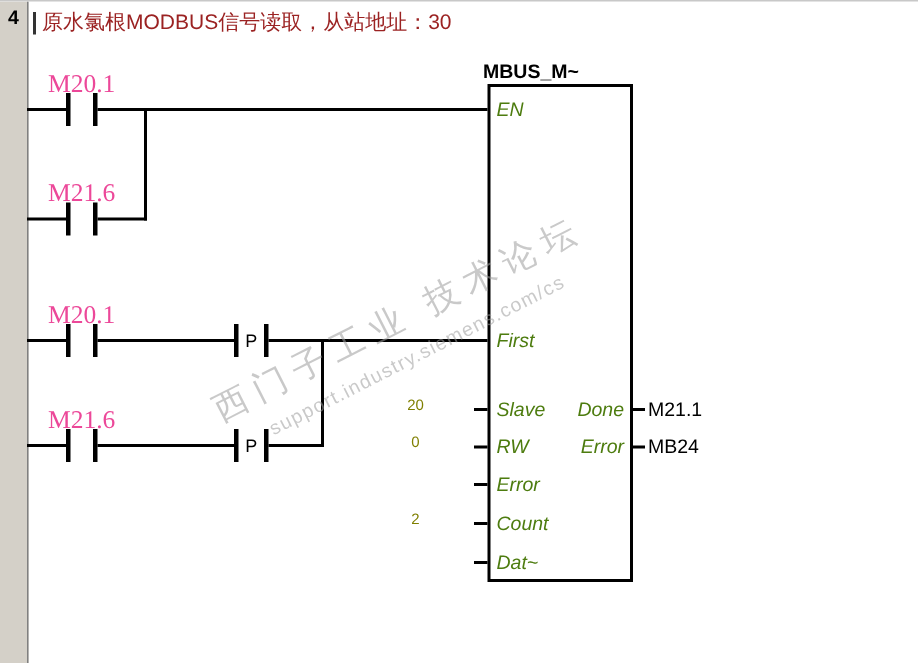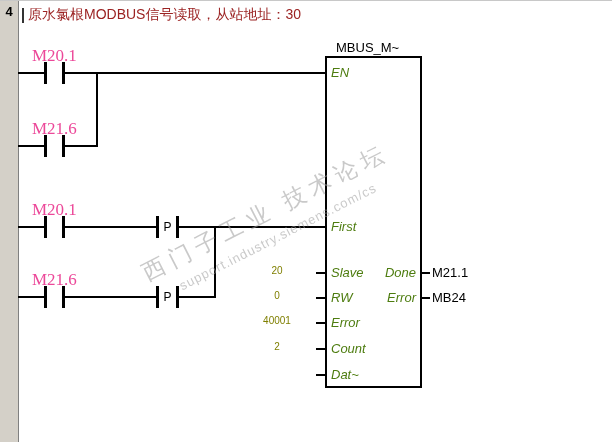--- a/index.html
+++ b/index.html
@@ -39,21 +39,21 @@
   .operand {
     position:absolute; width:44px; text-align:center;
     font-size:17px; color:#ec4899; white-space:nowrap;font-family:Liberation Serif, serif;
   }
   
   .fb-box {
     position:absolute; left:325px; top:55px; width:97px; height:332px;
     box-sizing:border-box; border:2px solid var(--wire,#000); background:transparent;
   }
   .fb-name {
-    position:absolute; left:336px; top:39px; font-size:13px; color:#000; white-space:nowrap;
+    position:absolute; left:322px; top:39px; font-size:13px; color:#000; white-space:nowrap;font-weight:bold;
   }
   .pin { position:absolute; font-size:13px; color:#4d7c0f; white-space:nowrap;font-style:italic; }
   .pin.right { width:66px; left:350px; text-align:right; }
   .pval {
     position:absolute; left:240px; width:74px; text-align:center;
     font-size:10px; color:var(--operand-value,#7f7f00); white-space:nowrap;
   }
   .out-operand { position:absolute; left:432px; font-size:13px; color:#000; white-space:nowrap; }
   .stub { position:absolute; height:2px; background:var(--wire,#000); }
   
@@ -121,21 +121,20 @@
   <span class="pin" style="left:331px;top:289px">RW</span>
   <span class="pin" style="left:331px;top:314px">Error</span>
   <span class="pin" style="left:331px;top:340px">Count</span>
   <span class="pin" style="left:331px;top:366px">Dat~</span>
 
   <span class="pin right" style="top:264px">Done</span>
   <span class="pin right" style="top:289px">Error</span>
 
   <span class="pval" style="top:264px">20</span>
   <span class="pval" style="top:289px">0</span>
-  <span class="pval" style="top:314px">40001</span>
   <span class="pval" style="top:340px">2</span>
 
   <div class="stub" style="left:316px;top:271px;width:9px"></div>
   <div class="stub" style="left:316px;top:296px;width:9px"></div>
   <div class="stub" style="left:316px;top:321px;width:9px"></div>
   <div class="stub" style="left:316px;top:347px;width:9px"></div>
   <div class="stub" style="left:316px;top:373px;width:9px"></div>
   <div class="stub" style="left:422px;top:271px;width:8px"></div>
   <div class="stub" style="left:422px;top:296px;width:8px"></div>
 

